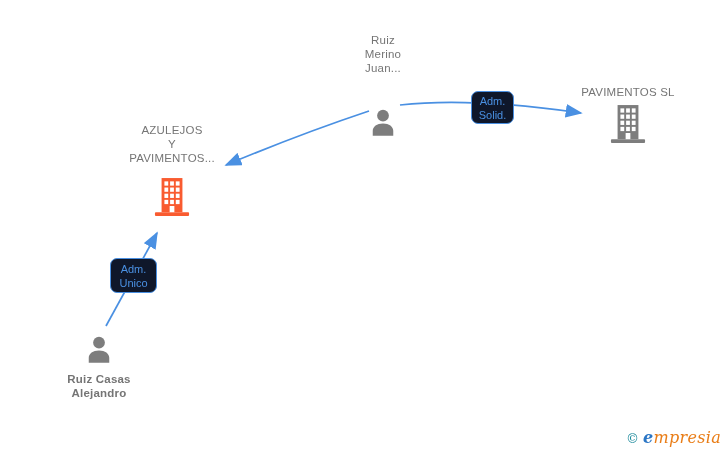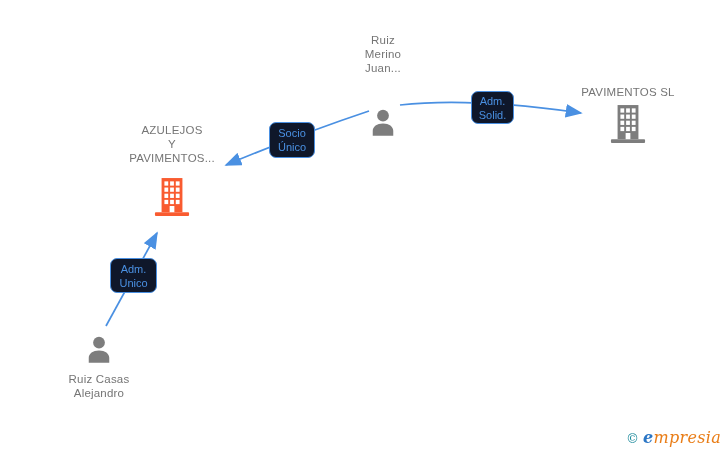--- a/index.html
+++ b/index.html
@@ -25,21 +25,21 @@
     color:var(--text-gray);font-size:11.5px;line-height:14px;text-align:center;
     white-space:pre-line;letter-spacing:.2px;
   }
   .n-ruiz-merino{left:338px;top:33px;width:90px;gap:24px;}
   .n-ruiz-merino .node-icon{margin-top:10px;}
   .n-proherume{left:573px;top:85px;width:110px;}
   .n-proherume .node-icon{margin-top:6px;}
   .n-azulejos{left:124px;top:123px;width:96px;}
   .n-azulejos .node-icon{margin-top:13px;}
   .n-ruiz-casas{left:59px;top:336px;width:80px;}
-  .n-ruiz-casas .node-label{margin-top:9px;}
+  .n-ruiz-casas .node-label{margin-top:9px;font-weight:bold;}
 
   .person-icon{fill:var(--icon-gray);display:block;}
   .building-icon{display:block;}
   .b-gray .b-fill{fill:var(--icon-gray);}
   .b-orange .b-fill{fill:var(--company-orange);}
   .b-win{fill:#ffffff;}
 
   .edge-box{
     position:absolute;box-sizing:border-box;background:#0f172a;
     border:1.5px solid var(--accent-blue);border-radius:7px;
@@ -137,22 +137,20 @@
 
   <div class="node n-ruiz-casas">
     <svg class="node-icon person-icon" width="30" height="27" viewBox="0 0 24 21">
       <circle cx="12" cy="5" r="4.7"></circle>
       <path d="M12 11.2c-4.9 0-8.2 2.5-8.2 5.9V21h16.4v-3.9c0-3.4-3.3-5.9-8.2-5.9z"></path>
     </svg>
     <div class="node-label">Ruiz Casas
 Alejandro</div>
   </div>
 
-  <div class="edge-box box-socio">Socio
-Único</div>
   <div class="edge-box box-adm-solid">Adm.
 Solid.</div>
   <div class="edge-box box-adm-unico">Adm.
 Unico</div>
 
   <div class="watermark">
     <span class="wm-copy">©</span>
     <span class="wm-brand"><span class="wm-e">e</span><span class="wm-rest">mpresia</span></span>
   </div>
 

